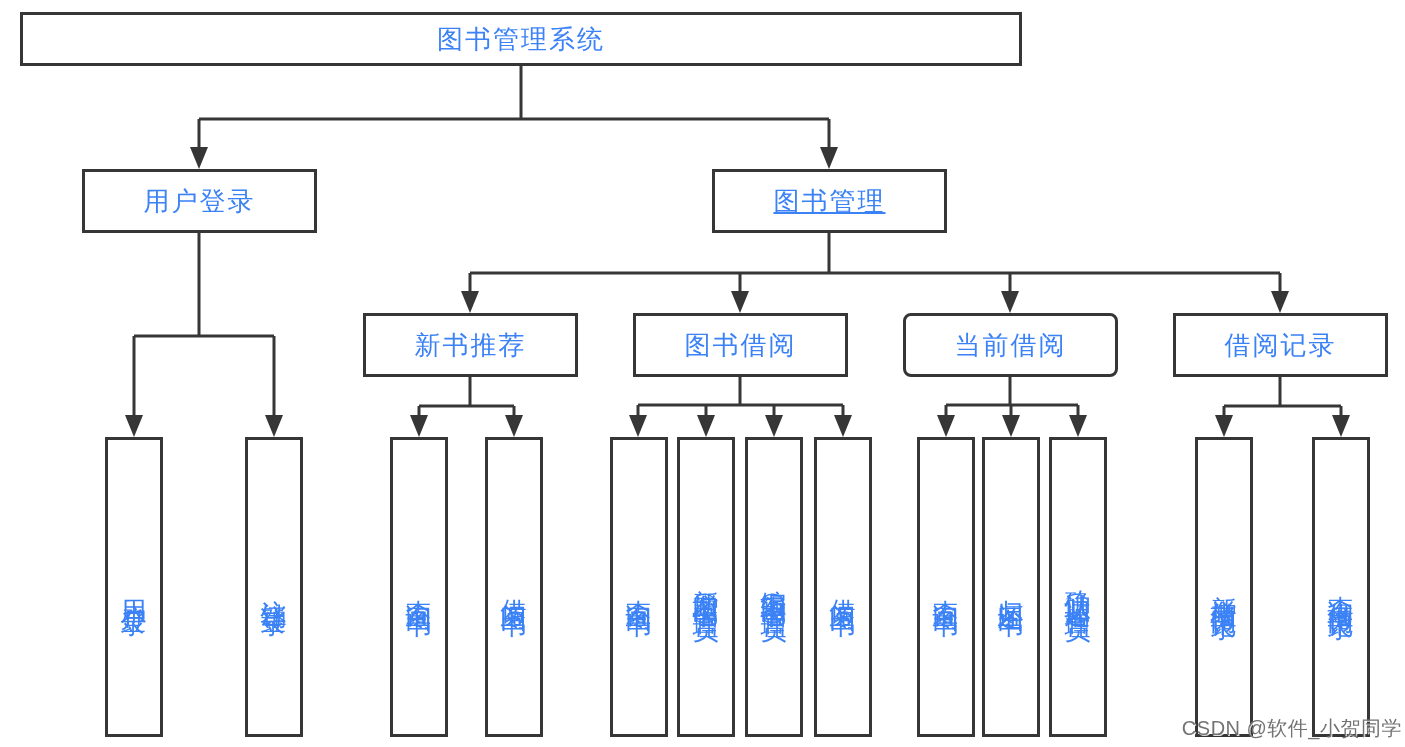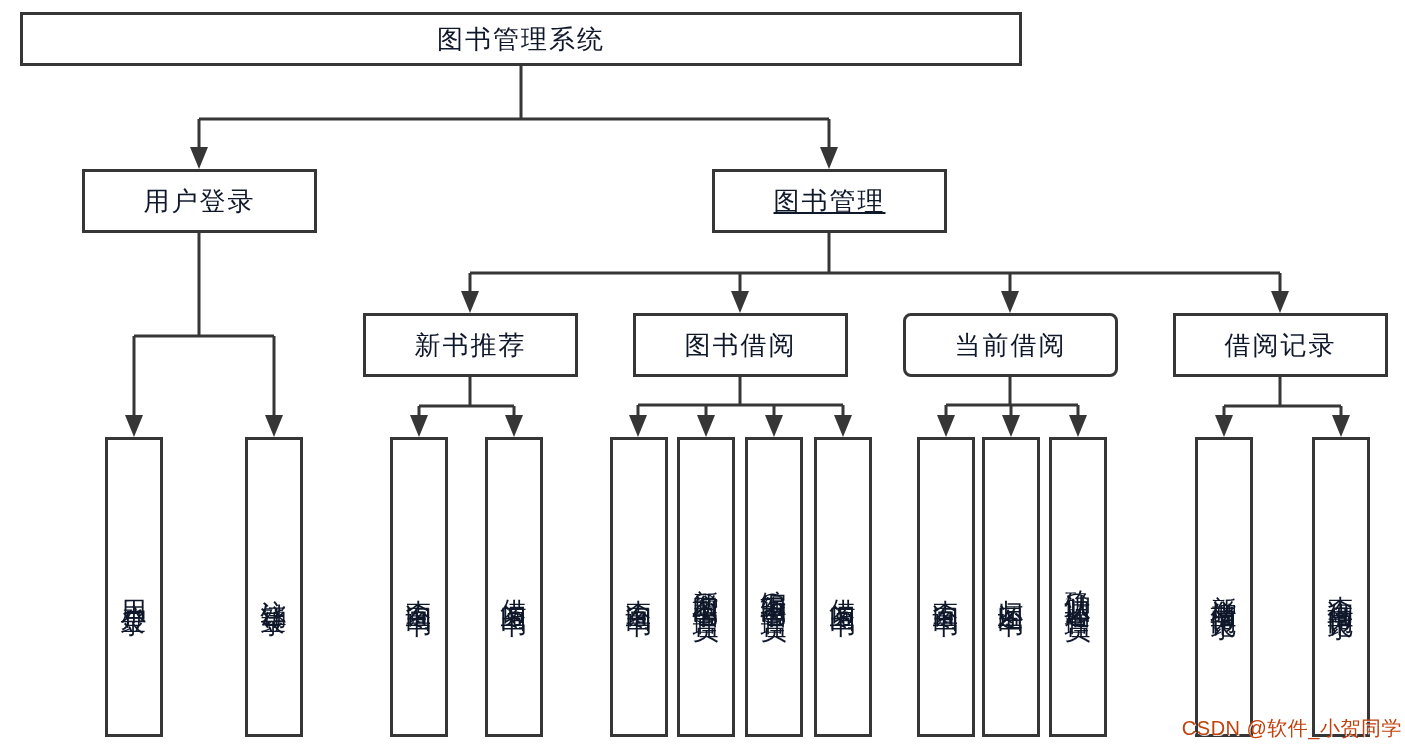--- a/index.html
+++ b/index.html
@@ -22,21 +22,21 @@
 
   .node {
     position: absolute;
     box-sizing: border-box;
     border: 3px solid #363636;
     background: #ffffff;
     display: flex;
     align-items: center;
     justify-content: center;
     font-size: 26px;
-    color: #0f172a;
+    color: #3b82f6;
     letter-spacing: 2px;
     z-index: 2;
   }
 
   .node.leaf {
     writing-mode: vertical-rl;
     letter-spacing: 4px;
     line-height: 52px;
     top: 437px;
     width: 58px;
@@ -49,21 +49,21 @@
   .root-box {
     left: 20px; top: 12px;
     width: 1002px; height: 54px;
   }
 
   .watermark {
     position: absolute;
     right: 3px;
     bottom: 5px;
     font-size: 20px;
-    color: #c2410c;
+    color: #737373;
     letter-spacing: 0.5px;
     z-index: 3;
     text-shadow: 1px 1px 0 rgba(255,255,255,0.85);
   }
 </style>
 </head>
 <body>
 
 <div class="canvas">
 

